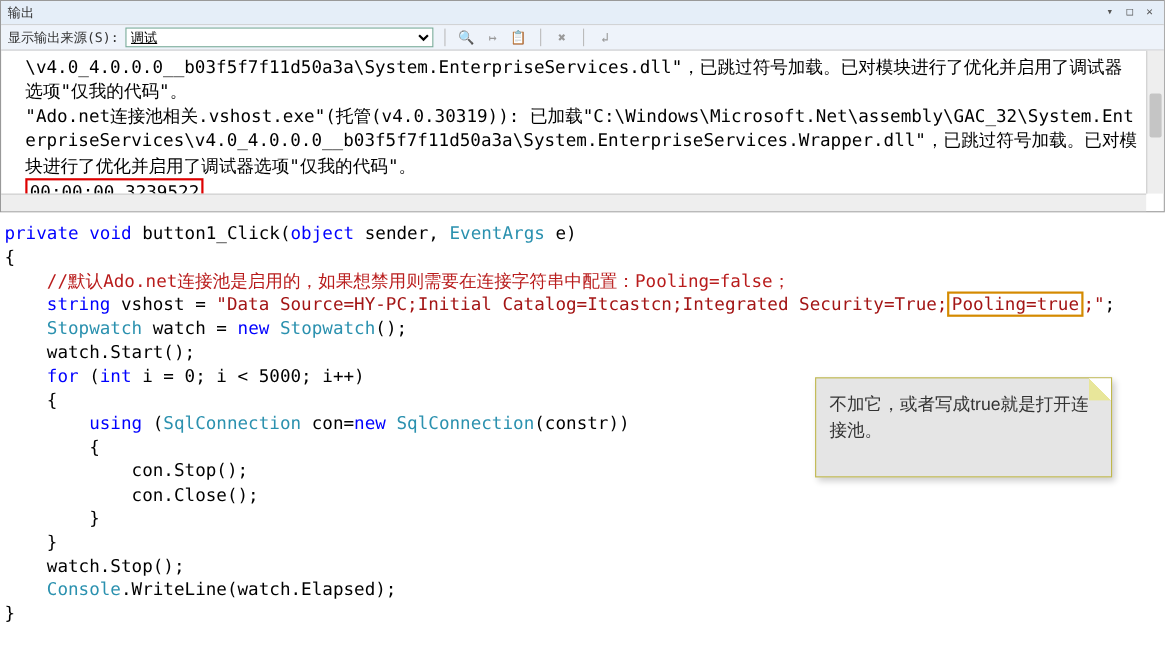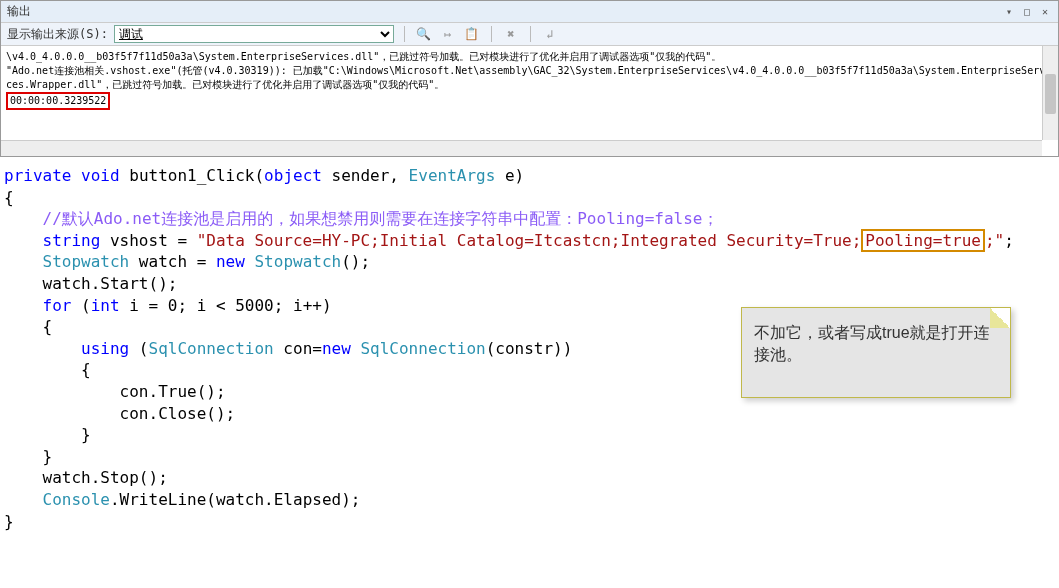--- a/index.html
+++ b/index.html
@@ -8,33 +8,33 @@
 
 .output-panel { border: 1px solid #999; background: #fff; }
 .output-title { background: #e5eef8; padding: 2px 6px; font-size: 12px; display: flex; justify-content: space-between; align-items: center; color: #333; border-bottom: 1px solid #ccc; }
 .output-title-right { display: flex; gap: 4px; align-items: center; }
 .win-btn { width: 14px; height: 12px; font-size: 10px; cursor: pointer; display: inline-flex; align-items: center; justify-content: center; color: #555; }
 .output-toolbar { background: #eef3fa; padding: 2px 6px; display: flex; align-items: center; gap: 6px; border-bottom: 1px solid #ccc; font-size: 12px; }
 .output-toolbar .label { color: #333; }
 .output-select { width: 280px; height: 18px; font-size: 12px; border: 1px solid #7a9; background: #fff; text-decoration: underline; }
 .tb-sep { width: 1px; height: 16px; background: #bbb; margin: 0 4px; }
 .tb-icon { width: 18px; height: 18px; display: inline-flex; align-items: center; justify-content: center; color: #999; border: 1px solid transparent; border-radius: 2px; cursor: pointer; }
-.output-body { padding: 4px 5px; font-family: "SimSun", monospace; font-size: 10px; color: #000; line-height: 1.4; position: relative; min-height: 110px; }
+.output-body { padding: 4px 22px; font-family: "SimSun", monospace; font-size: 16px; color: #000; line-height: 1.4; position: relative; min-height: 110px; }
 .output-line { white-space: pre-wrap; word-break: break-all; }
 .elapsed-box { border: 2px solid #d00; display: inline-block; padding: 0 2px; }
 .scroll-v { position: absolute; right: 0; top: 0; bottom: 16px; width: 16px; background: #eee; border-left: 1px solid #ccc; }
 .scroll-h { position: absolute; left: 0; right: 16px; bottom: 0; height: 16px; background: #eee; border-top: 1px solid #ccc; }
 .scroll-thumb-v { position: absolute; top: 30%; left: 2px; right: 2px; height: 40px; background: #c5c5c5; border-radius: 2px; }
 
 
 .code-area { padding: 8px 4px; font-family: Consolas, monospace; font-size: 16px; line-height: 1.35; position: relative; }
 .code-line { white-space: pre; }
 .kw { color: #0000ff; }
 .type { color: #2b91af; }
-.comment { color: #8b5cf6; }
+.comment { color: #b91c1c; }
 .str { color: #a31515; }
 .pooling-box { border: 2px solid #d48a00; padding: 0 2px; }
 
 
 .note { position: absolute; right: 48px; top: 130px; width: 270px; background: #e5e5e5; border: 1px solid #c0b84a; box-shadow: 3px 3px 6px rgba(0,0,0,.2); font-family: "SimSun","Microsoft YaHei", sans-serif; font-size: 16px; color: #333; padding: 14px 12px 18px 12px; }
 .note-fold { position: absolute; top: 0; right: 0; width: 20px; height: 20px; background: linear-gradient(45deg,#e8e69a 50%, #fff 50%); }
 .note { margin-top: 20px; }
 .note p { margin-bottom: 12px; line-height: 1.4; }
 </style>
 </head>
@@ -78,21 +78,21 @@
 <div class="code-line"><span class="kw">private</span> <span class="kw">void</span><span> button1_Click(</span><span class="kw">object</span><span> sender, </span><span class="type">EventArgs</span><span> e)</span></div>
 <div class="code-line"><span>{</span></div>
 <div class="code-line">    <span class="comment">//默认Ado.net连接池是启用的，如果想禁用则需要在连接字符串中配置：Pooling=false；</span></div>
 <div class="code-line">    <span class="kw">string</span><span> vshost = </span><span class="str">"Data Source=HY-PC;Initial Catalog=Itcastcn;Integrated Security=True;</span><span class="str pooling-box">Pooling=true</span><span class="str">;"</span><span>;</span></div>
 <div class="code-line">    <span class="type">Stopwatch</span><span> watch = </span><span class="kw">new</span> <span class="type">Stopwatch</span><span>();</span></div>
 <div class="code-line"><span>    watch.Start();</span></div>
 <div class="code-line">    <span class="kw">for</span><span> (</span><span class="kw">int</span><span> i = 0; i &lt; 5000; i++)</span></div>
 <div class="code-line"><span>    {</span></div>
 <div class="code-line">        <span class="kw">using</span><span> (</span><span class="type">SqlConnection</span><span> con=</span><span class="kw">new</span> <span class="type">SqlConnection</span><span>(constr))</span></div>
 <div class="code-line"><span>        {</span></div>
-<div class="code-line"><span>            con.True();</span></div>
+<div class="code-line"><span>            con.Stop();</span></div>
 <div class="code-line"><span>            con.Close();</span></div>
 <div class="code-line"><span>        }</span></div>
 <div class="code-line"><span>    }</span></div>
 <div class="code-line"><span>    watch.Stop();</span></div>
 <div class="code-line">    <span class="type">Console</span><span>.WriteLine(watch.Elapsed);</span></div>
 <div class="code-line"><span>}</span></div>
 
   <div class="note">
     <div class="note-fold"></div>
     <p>不加它，或者写成true就是打开连接池。</p>

